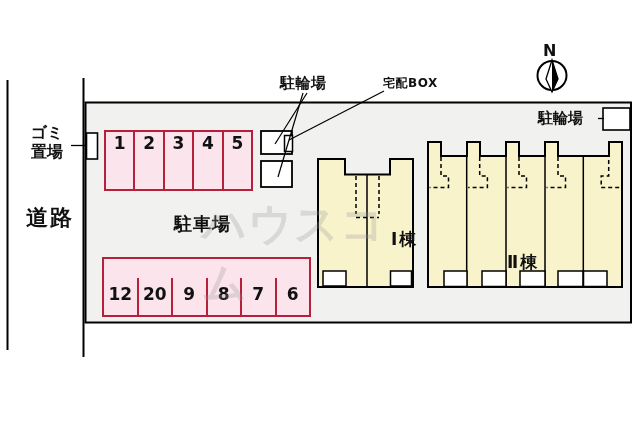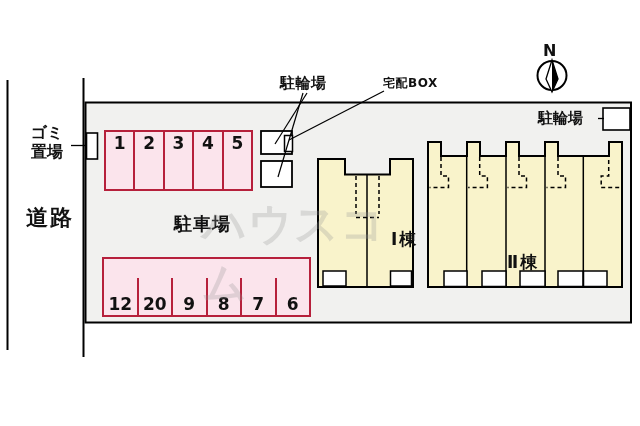--- a/index.html
+++ b/index.html
@@ -16,21 +16,21 @@
   .lbl-bldg1{left:391px;top:228px;font-size:17px;font-weight:700;letter-spacing:2px;}
   .lbl-bldg2{left:507px;top:215px;font-size:17px;font-weight:700;letter-spacing:2px;margin-top:36px;}
   .lbl-north{left:543px;top:41px;font-size:16px;font-weight:700;}
   .prow{position:absolute;display:flex;background:#fbe4ec;border:2px solid #b6203b;box-sizing:border-box;}
   .prow-top{left:104px;top:130px;width:149px;height:61px;}
   .prow-bottom{left:102px;top:257px;width:209px;height:60px;}
   .pcell{flex:1;display:flex;justify-content:center;box-sizing:border-box;
          font-size:17px;font-weight:600;color:#111;}
   .pcell + .pcell{border-left:2px solid #b6203b;}
   .prow-top .pcell{align-items:flex-start;padding-top:1px;}
-  .prow-bottom .pcell{align-items:flex-end;padding-bottom:1px;margin-top:19px;}
+  .prow-bottom .pcell{align-items:flex-end;padding-bottom:11px;margin-top:19px;}
   .watermark{position:absolute;left:202px;top:189px;width:230px;font-size:44px;font-weight:700;
              color:rgba(150,150,150,0.28);letter-spacing:1px;pointer-events:none;margin-top:6px;}
 </style>
 </head>
 <body>
 
 <div class="stage">
 
   <svg width="640" height="426" viewBox="0 0 640 426">
 

